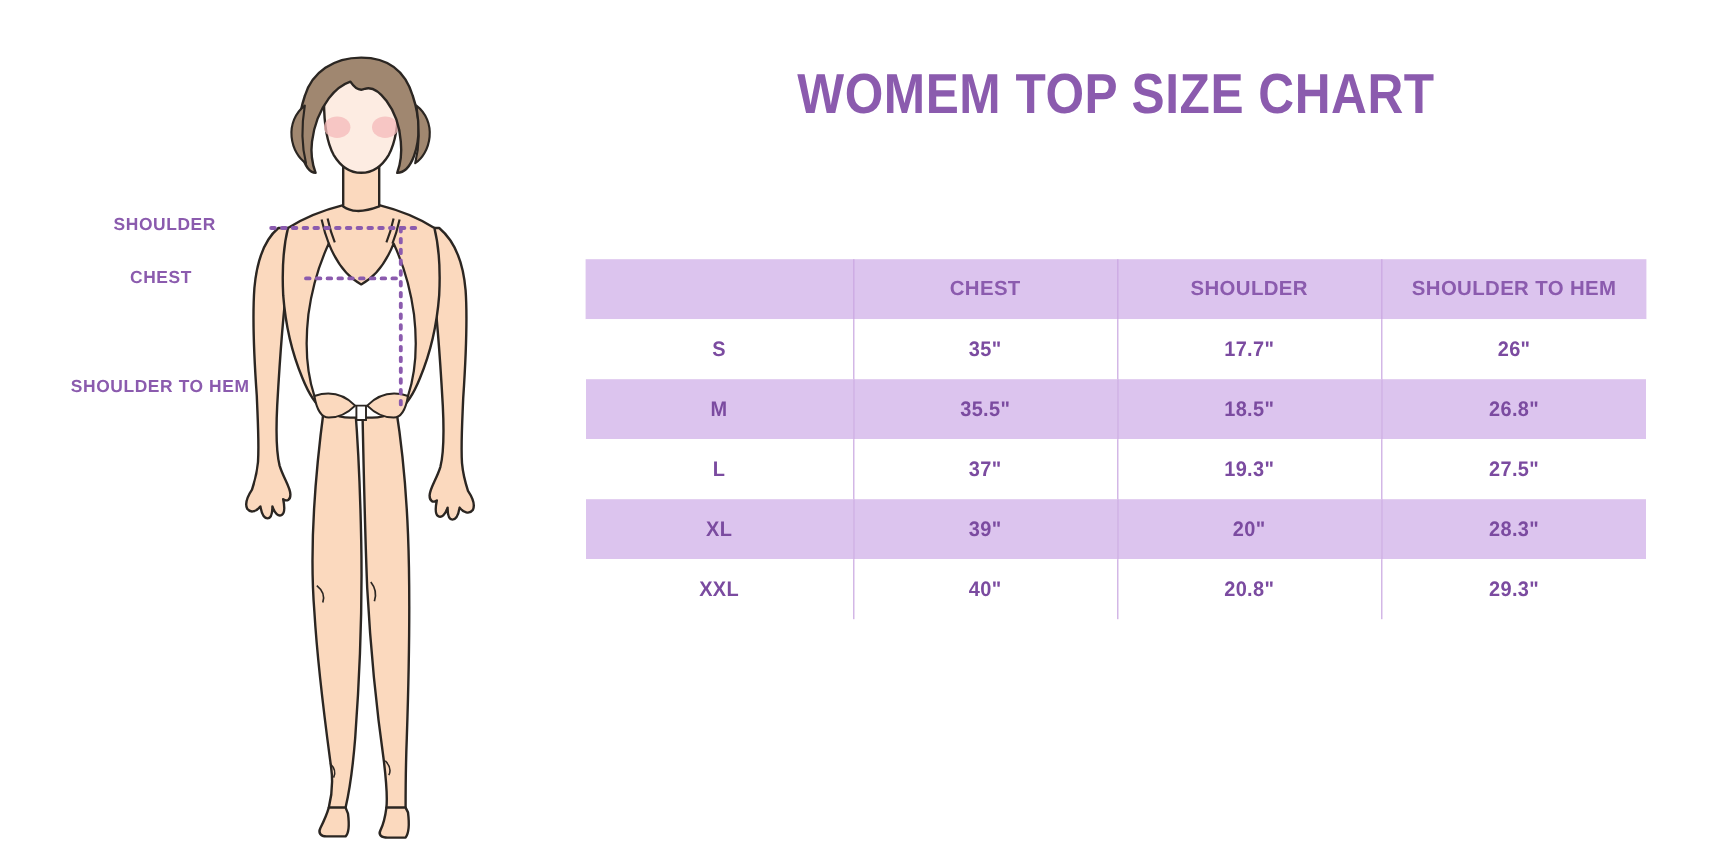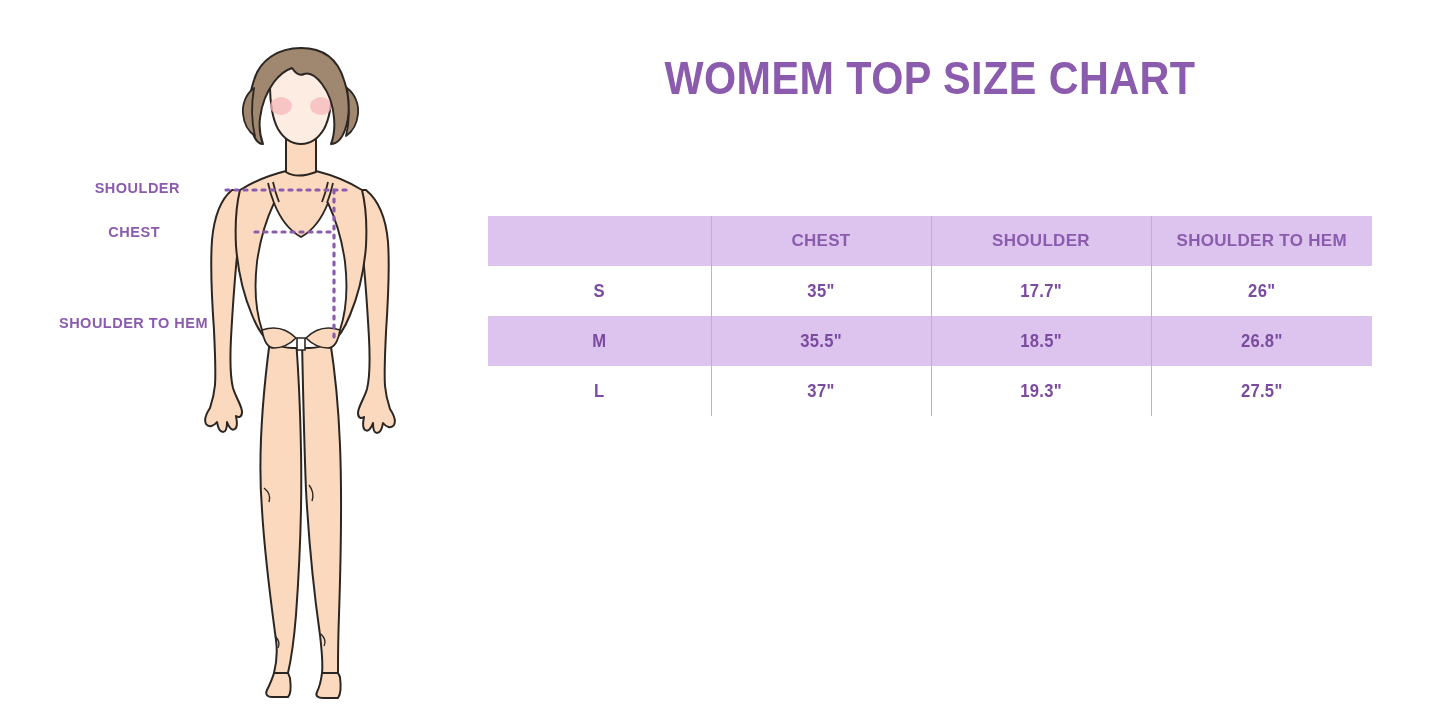--- a/index.html
+++ b/index.html
@@ -219,14 +219,26 @@
       <td>35.5"</td>
       <td>18.5"</td>
       <td>26.8"</td>
     </tr>
     <tr class="odd">
       <td>L</td>
       <td>37"</td>
       <td>19.3"</td>
       <td>27.5"</td>
     </tr>
+    <tr class="even">
+      <td>XL</td>
+      <td>39"</td>
+      <td>20"</td>
+      <td>28.3"</td>
+    </tr>
+    <tr class="odd">
+      <td>XXL</td>
+      <td>40"</td>
+      <td>20.8"</td>
+      <td>29.3"</td>
+    </tr>
   </tbody>
 </table>
 
 </body></html>

